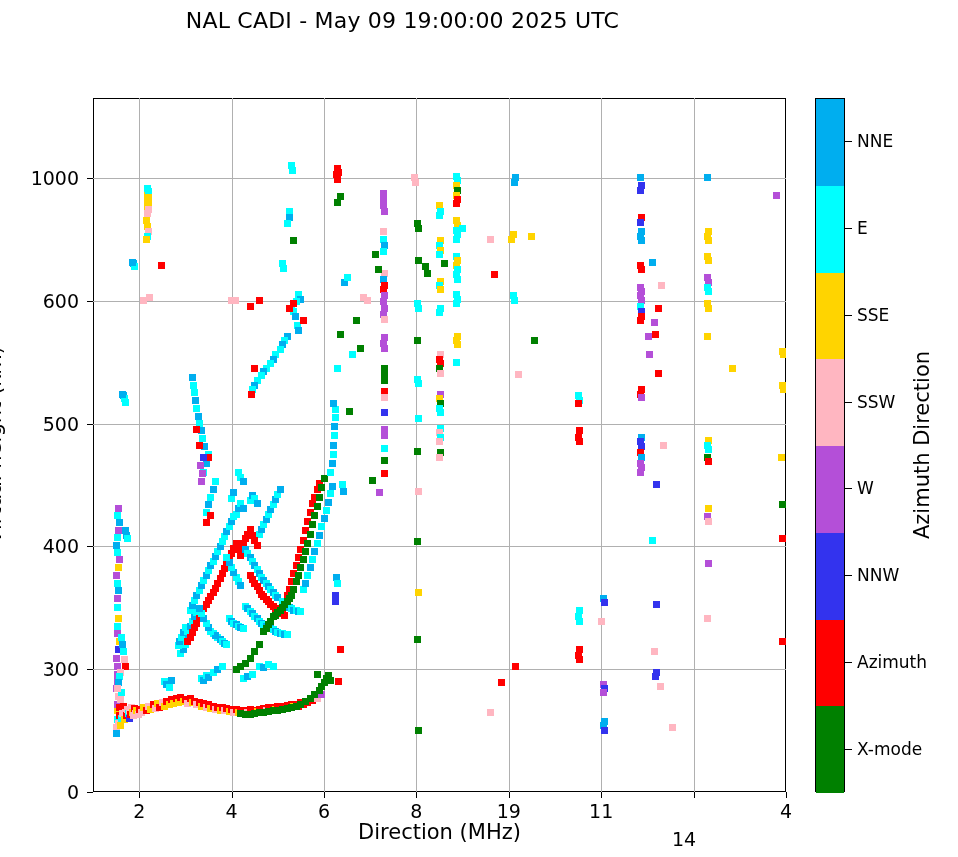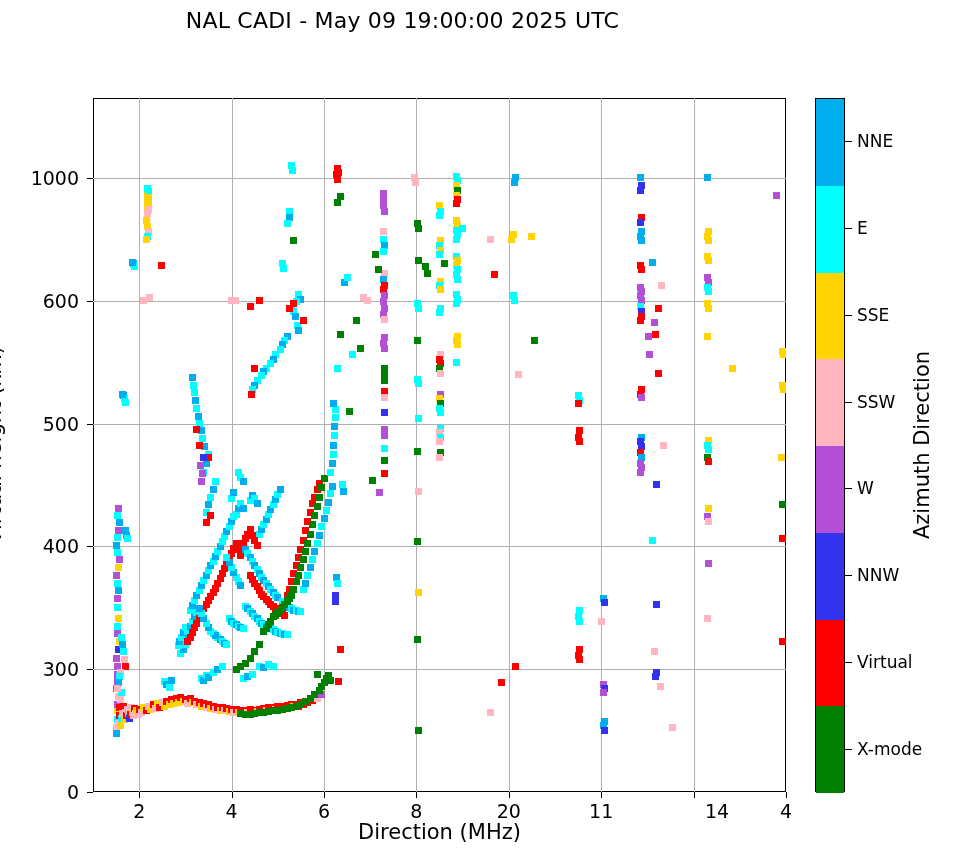--- a/index.html
+++ b/index.html
@@ -826,25 +826,25 @@
   <div id="ticklayer">
       <div class="xtick" style="left: 46.2px;"></div>
       <div class="xlab" style="left: 46.2px;">2</div>
       <div class="xtick" style="left: 138.6px;"></div>
       <div class="xlab" style="left: 138.6px;">4</div>
       <div class="xtick" style="left: 231px;"></div>
       <div class="xlab" style="left: 231px;">6</div>
       <div class="xtick" style="left: 323.4px;"></div>
       <div class="xlab" style="left: 323.4px;">8</div>
       <div class="xtick" style="left: 415.8px;"></div>
-      <div class="xlab" style="left: 415.8px;">20</div>
+      <div class="xlab" style="left: 415.8px;">19</div>
       <div class="xtick" style="left: 508.2px;"></div>
       <div class="xlab" style="left: 508.2px;">11</div>
       <div class="xtick" style="left: 600.6px;"></div>
-      <div class="xlab" style="left: 624px;">14</div>
+      <div class="xlab" style="left: 591px; margin-top: 28px;">14</div>
       <div class="xtick" style="left: 693px;"></div>
       <div class="xlab" style="left: 693px;">4</div>
       <div class="ytick" style="top: 694px;"></div>
       <div class="ylab" style="top: 694px;">0</div>
       <div class="ytick" style="top: 571.168px;"></div>
       <div class="ylab" style="top: 571.168px;">300</div>
       <div class="ytick" style="top: 448.336px;"></div>
       <div class="ylab" style="top: 448.336px;">400</div>
       <div class="ytick" style="top: 325.504px;"></div>
       <div class="ylab" style="top: 325.504px;">500</div>
@@ -875,17 +875,17 @@
     <div class="cl" style="top: 130.125px;">E</div>
     <div class="ct" style="top: 216.875px;"></div>
     <div class="cl" style="top: 216.875px;">SSE</div>
     <div class="ct" style="top: 303.625px;"></div>
     <div class="cl" style="top: 303.625px;">SSW</div>
     <div class="ct" style="top: 390.375px;"></div>
     <div class="cl" style="top: 390.375px;">W</div>
     <div class="ct" style="top: 477.125px;"></div>
     <div class="cl" style="top: 477.125px;">NNW</div>
     <div class="ct" style="top: 563.875px;"></div>
-    <div class="cl" style="top: 563.875px;">Virtual</div>
+    <div class="cl" style="top: 563.875px;">Azimuth</div>
     <div class="ct" style="top: 650.625px;"></div>
     <div class="cl" style="top: 650.625px;">X-mode</div>
   </div>
 <div id="cbar-title">Azimuth Direction</div>
 
 </body></html>

